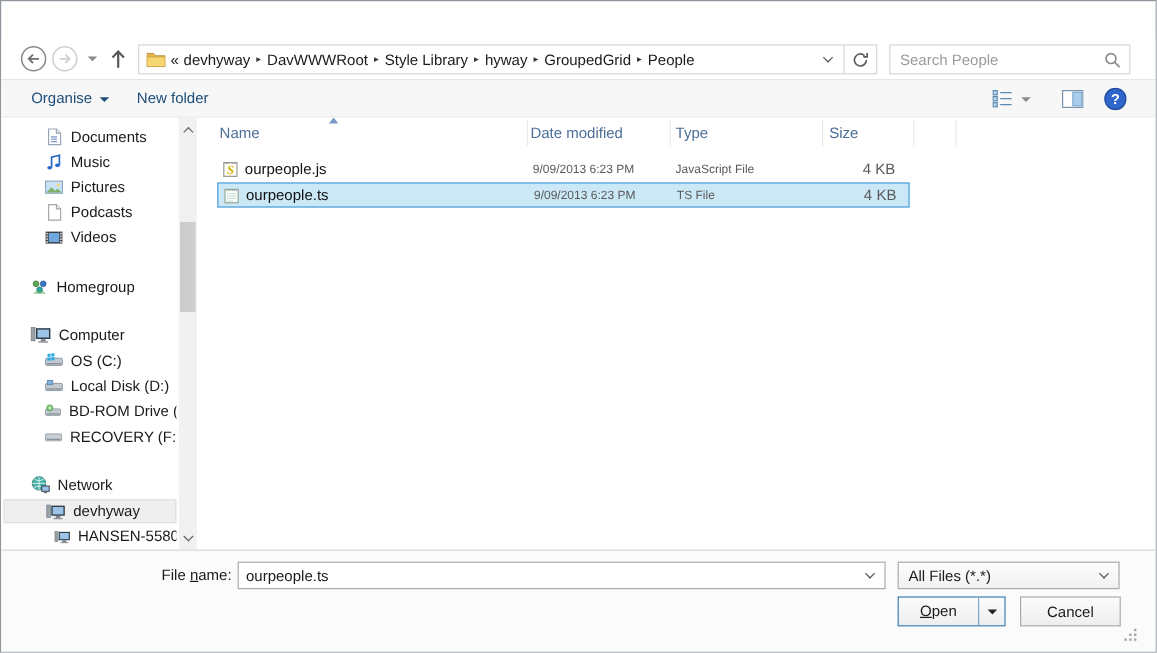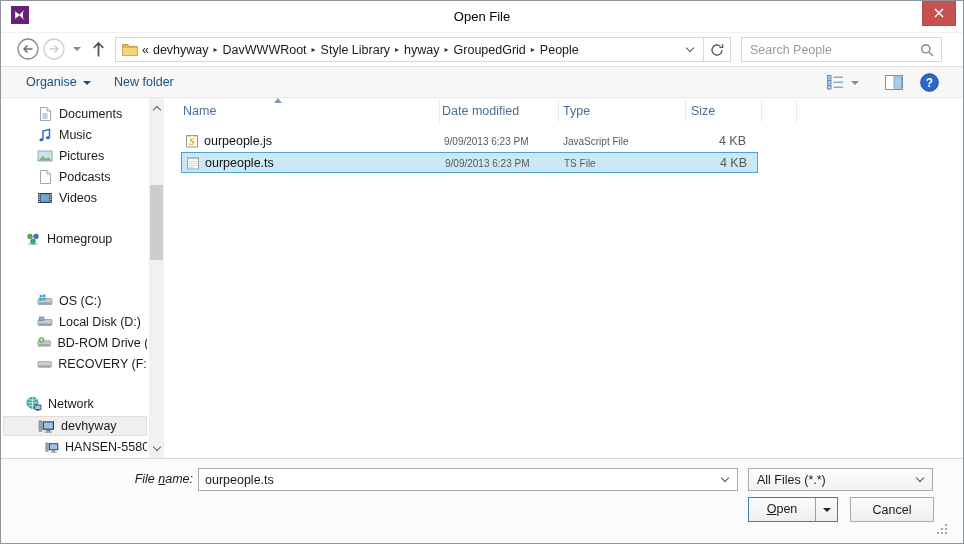--- a/index.html
+++ b/index.html
@@ -57,21 +57,21 @@
   .frow { position:absolute; left:17px; width:577px; height:21px; cursor:pointer; }
   .frow.selected { background:#CBE8F6; border:1px solid #4E9FDB; }
   .frow .ficon { position:absolute; left:3px; top:2px; }
   .frow .fname { position:absolute; left:23px; top:0; line-height:21px; color:#121212; font-size:12.5px; }
   .frow .fdate, .frow .ftype { position:absolute; top:0; line-height:21px; color:#595959; font-size:10px; }
   .frow .fdate { left:263px; } .frow .ftype { left:382px; }
   .frow .fsize { position:absolute; left:470px; top:0; width:95px; line-height:21px; text-align:right; color:#595959; font-size:12.5px; }
 
   
   .footer { position:absolute; left:0; top:457px; width:100%; height:86px; background:#fbfbfb; border-top:1px solid #d8d8d8; }
-  .fn-label { position:absolute; left:100px; top:13px; width:92px; text-align:right; font-size:12.5px; color:#1a1a1a;font-style:italic; }
+  .fn-label { position:absolute; left:100px; top:13px; width:92px; text-align:right; font-size:12.5px; color:#1a1a1a; }
   .mn { text-decoration:underline; }
   .fn-combo { position:absolute; left:197px; top:9px; width:540px; height:23px; border:1px solid #ababab; background:#fff; display:flex; align-items:center; }
   .fn-combo input { flex:1; border:none; outline:none; padding-left:6px; font-family:inherit; font-size:12.5px; color:#1a1a1a; background:transparent; }
   .fn-combo .chev { margin-right:9px; }
   .ft-combo { position:absolute; left:747px; top:9px; width:185px; height:23px; border:1px solid #ababab; background:linear-gradient(#fdfdfd,#f1f1f1); display:flex; align-items:center; cursor:pointer; }
   .ft-combo .val { flex:1; padding-left:8px; font-size:12.5px; }
   .ft-combo .chev { margin-right:9px; }
   .btn { position:absolute; top:38px; height:25px; border:1px solid #ababab; background:linear-gradient(#fcfcfc,#eeeeee); font-size:12.5px; color:#1a1a1a; display:flex; align-items:center; justify-content:center; cursor:pointer; }
   .open-btn { left:747px; width:90px; border-color:#3C7FB1; padding:0; }
   .open-main { flex:1; text-align:center; line-height:23px; }
@@ -80,34 +80,20 @@
   .open-arrow .caret { border-top-color:#222; }
   .cancel-btn { left:849px; width:84px; }
   .grip { position:absolute; right:16px; bottom:10px; width:10px; height:10px; }
   .grip i { position:absolute; width:2px; height:2px; background:#a6a6a6; }
 </style>
 </head>
 <body>
 
 <div class="window">
 
-  <div class="titlebar">
-    <svg class="vs-logo" viewBox="0 0 18 18">
-        <rect width="18" height="18" fill="#68217A"></rect>
-        <path d="M4.2 5.2 L9 9 L4.2 12.8 Z" fill="#fff"></path>
-        <path d="M13.8 4.2 L9 9 L13.8 13.8 L12 13 L12 5 Z" fill="#fff"></path>
-        <path d="M12 5 L8 9 L12 13 Z" fill="#fff" opacity="0.85"></path>
-      </svg>
-    <div class="title">Open File</div>
-    <div class="close-btn">
-      <svg width="10" height="10" viewBox="0 0 10 10">
-          <path d="M1 1 L9 9 M9 1 L1 9" stroke="#fff" stroke-width="1.5" fill="none"></path>
-        </svg>
-    </div>
-  </div>
 
   <div class="navbar">
     <svg class="navbtn" style="left:16px" viewBox="0 0 22 22">
         <circle cx="11" cy="11" r="10" fill="none" stroke="#8a8a8a" stroke-width="1.3"></circle>
         <path d="M15.5 11 H7.5 M10.5 7.5 L7 11 L10.5 14.5" stroke="#6e6e6e" stroke-width="1.5" fill="none"></path>
       </svg>
     <svg class="navbtn" style="left:42px" viewBox="0 0 22 22">
         <circle cx="11" cy="11" r="10" fill="none" stroke="#cfcfcf" stroke-width="1.3"></circle>
         <path d="M6.5 11 H14.5 M11.5 7.5 L15 11 L11.5 14.5" stroke="#cfcfcf" stroke-width="1.5" fill="none"></path>
       </svg>
@@ -239,20 +225,30 @@
       <div class="side-item" style="top:131px">
         <svg style="margin-left:24px" width="16" height="16" viewBox="0 0 16 16">
             <circle cx="5" cy="5.5" r="2.4" fill="#5FA855" stroke="#3e7c37" stroke-width="0.6"></circle>
             <circle cx="11" cy="5.5" r="2.4" fill="#3B78C3" stroke="#28589a" stroke-width="0.6"></circle>
             <circle cx="8" cy="10.5" r="2.4" fill="#2AA6A0" stroke="#1d7a76" stroke-width="0.6"></circle>
             <path d="M3 14 a5 3 0 0 1 10 0 z" fill="#5FA855" opacity="0.5"></path>
           </svg>
         <span class="lbl">Homegroup</span>
       </div>
 
+      <div class="side-item" style="top:171px">
+        <svg style="margin-left:24px" width="18" height="16" viewBox="0 0 18 16">
+            <rect x="1" y="2" width="3.2" height="11" fill="#9AA2AA" stroke="#707880" stroke-width="0.6"></rect>
+            <rect x="5" y="2.5" width="12" height="9" fill="#2E3A45"></rect>
+            <rect x="6.2" y="3.7" width="9.6" height="6.6" fill="#9CC3E8"></rect>
+            <rect x="9" y="11.8" width="4" height="1.5" fill="#6b7077"></rect>
+            <rect x="7" y="13.4" width="8" height="1.2" fill="#8a9097"></rect>
+          </svg>
+        <span class="lbl">Computer</span>
+      </div>
       <div class="side-item" style="top:193px">
         <svg style="margin-left:36px" width="16" height="16" viewBox="0 0 16 16">
             <rect x="1" y="5.5" width="14" height="6" rx="1" fill="#C3CAD1" stroke="#848E97" stroke-width="0.7"></rect>
             <rect x="2" y="9.7" width="12" height="0.9" fill="#79828b"></rect>
             <g fill="#29ABE2">
               <rect x="2.6" y="2.2" width="2.6" height="2.6" transform="skewY(-6 )"></rect>
               <rect x="5.8" y="2.2" width="2.6" height="2.6" transform="skewY(-6)"></rect>
               <rect x="2.6" y="5.4" width="2.6" height="2.6" transform="skewY(-6)"></rect>
               <rect x="5.8" y="5.4" width="2.6" height="2.6" transform="skewY(-6)"></rect>
             </g>

